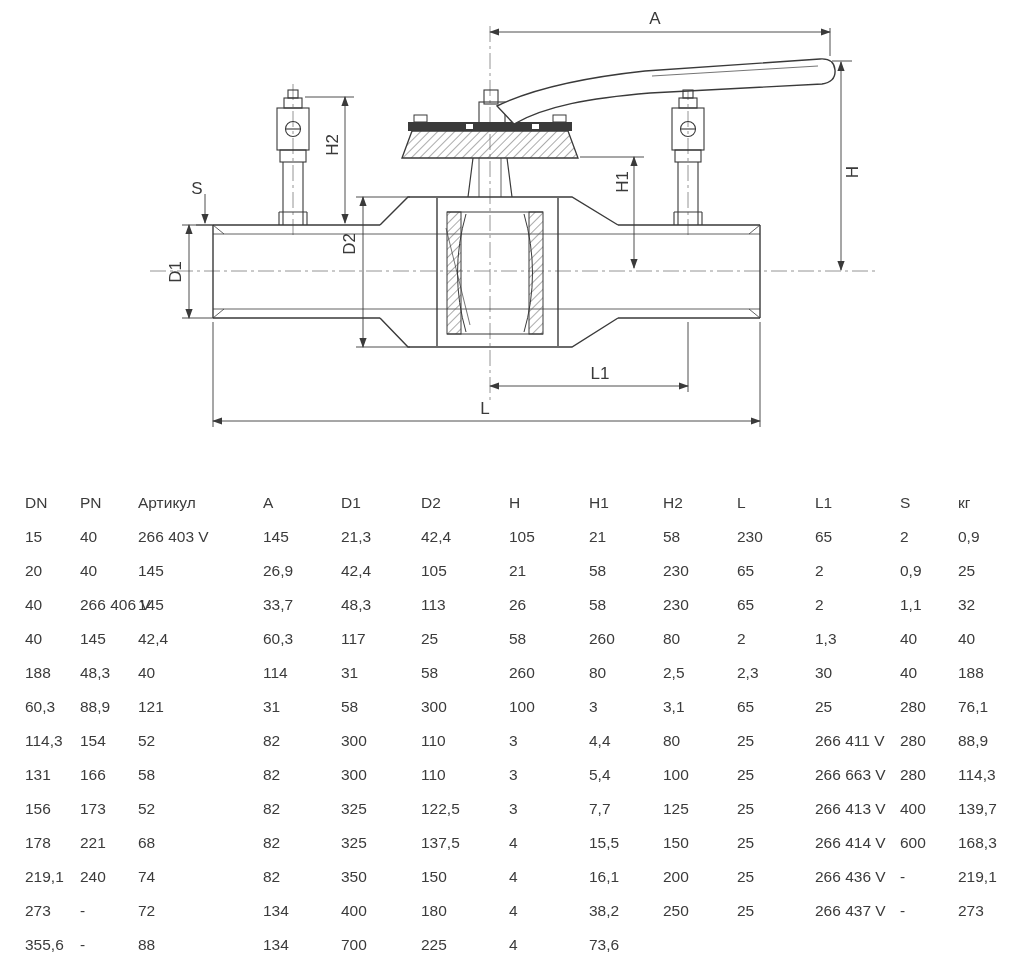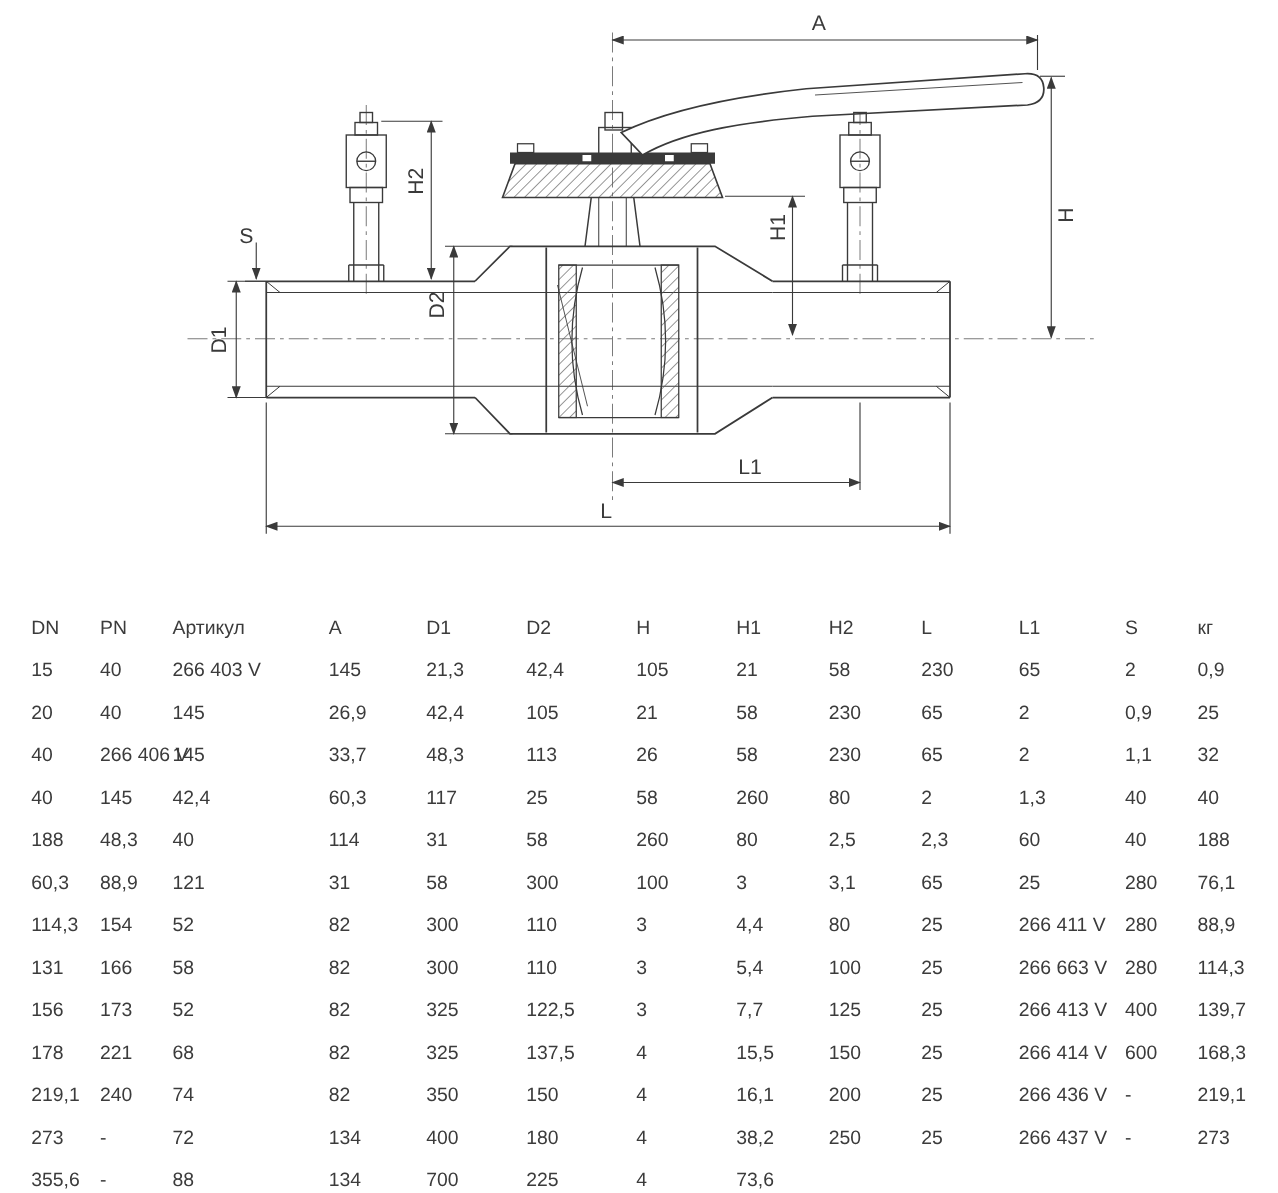--- a/index.html
+++ b/index.html
@@ -227,21 +227,21 @@
       <div class="cell">188</div>
       <div class="cell">48,3</div>
       <div class="cell">40</div>
       <div class="cell">114</div>
       <div class="cell">31</div>
       <div class="cell">58</div>
       <div class="cell">260</div>
       <div class="cell">80</div>
       <div class="cell">2,5</div>
       <div class="cell">2,3</div>
-      <div class="cell">60</div>
+      <div class="cell">30</div>
       <div class="cell">40</div>
       <div class="cell">188</div>
       <div class="cell">60,3</div>
       <div class="cell">88,9</div>
       <div class="cell">121</div>
       <div class="cell">31</div>
       <div class="cell">58</div>
       <div class="cell">300</div>
       <div class="cell">100</div>
       <div class="cell">3</div>

